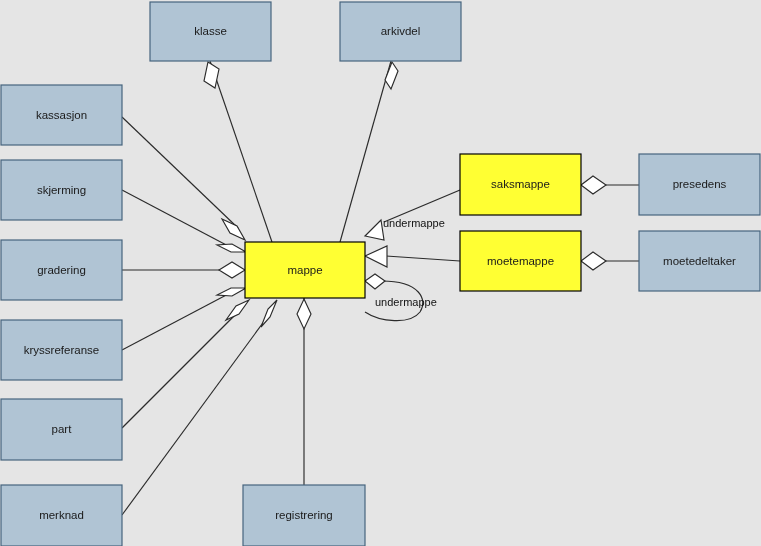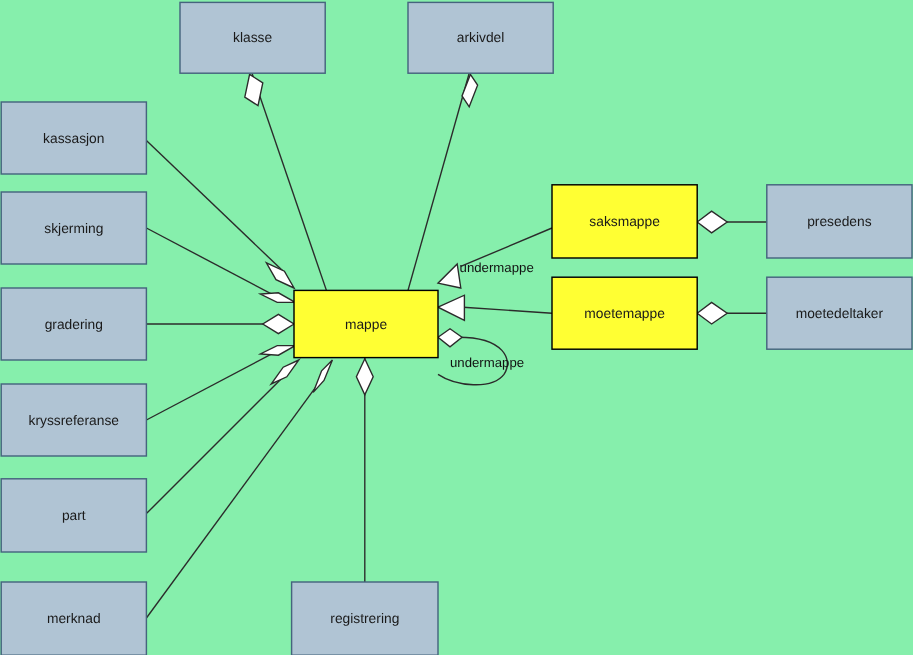--- a/index.html
+++ b/index.html
@@ -4,21 +4,21 @@
 <style>
   html, body {
     margin: 0;
     padding: 0;
     background: #ffffff;
   }
   #canvas {
     position: relative;
     width: 761px;
     height: 546px;
-    background: #86efac;
+    background: #e5e5e5;
     overflow: hidden;
     font-family: "Liberation Sans", sans-serif;
   }
   svg.diagram {
     position: absolute;
     left: 0;
     top: 0;
     width: 761px;
     height: 546px;
   }

